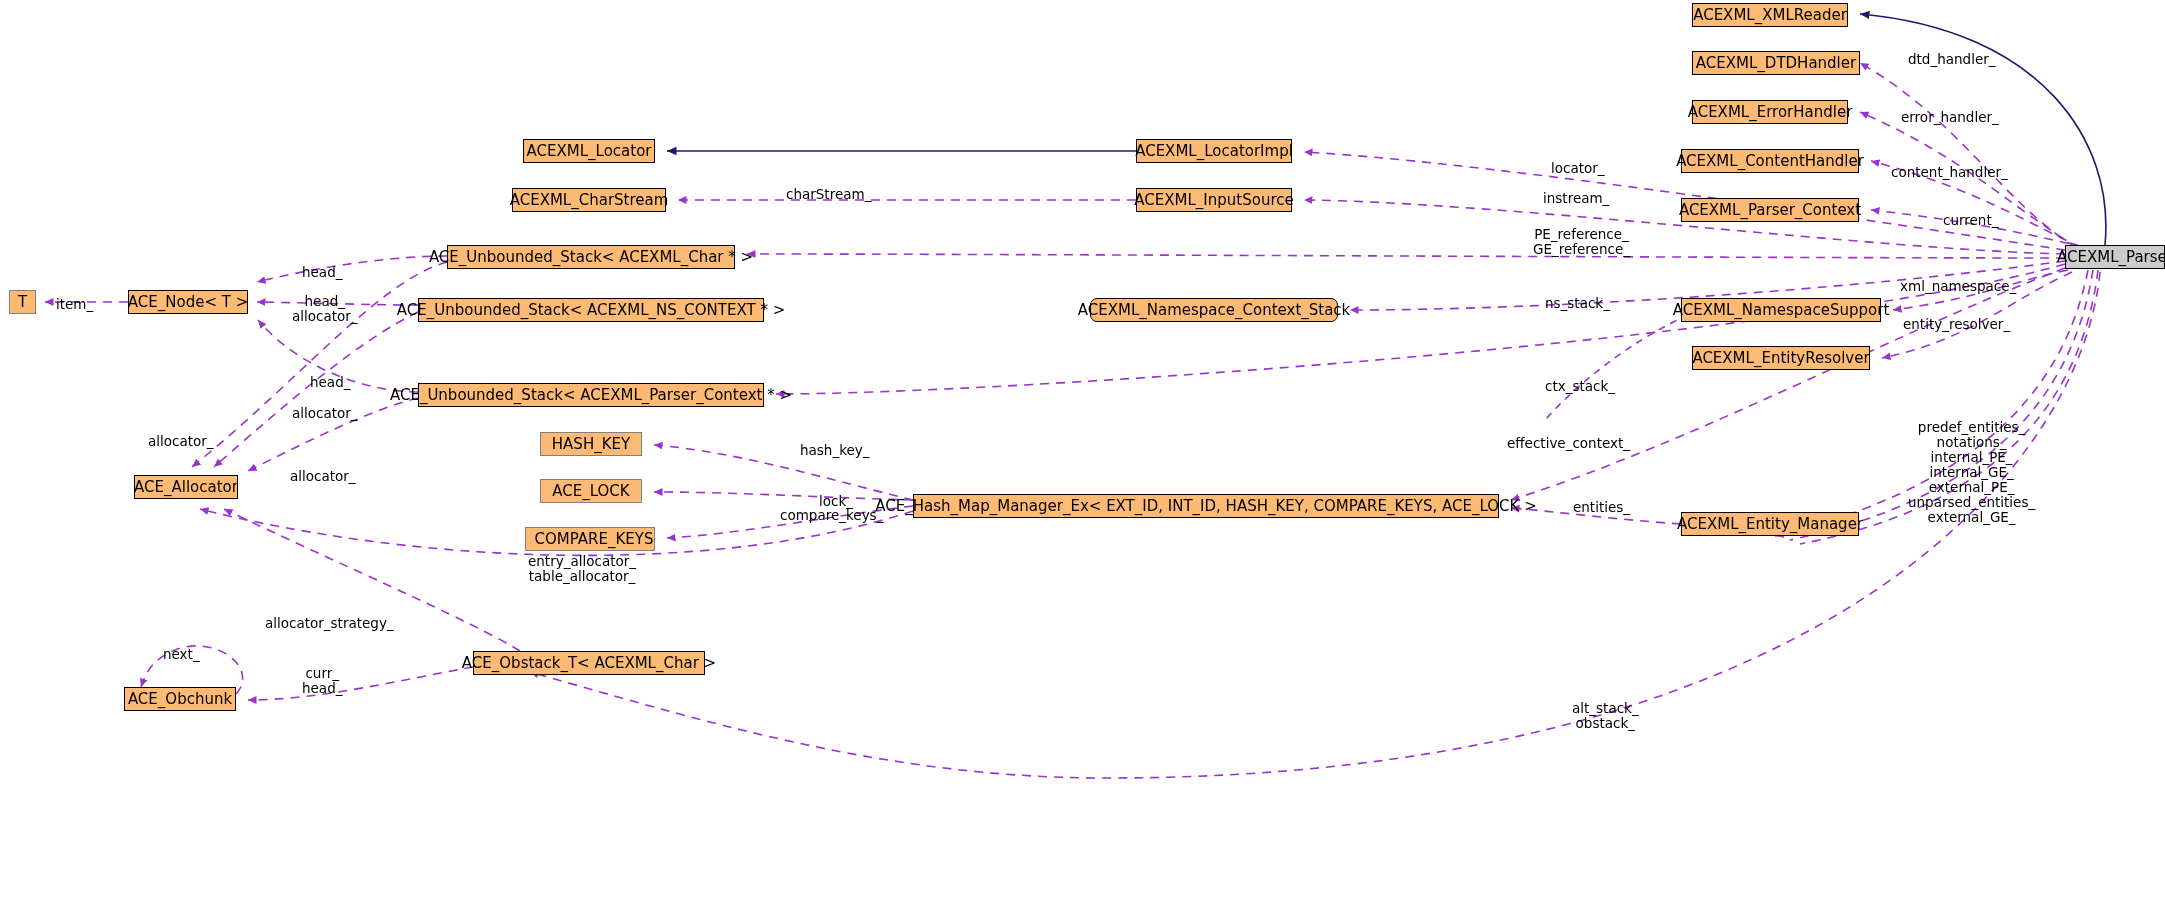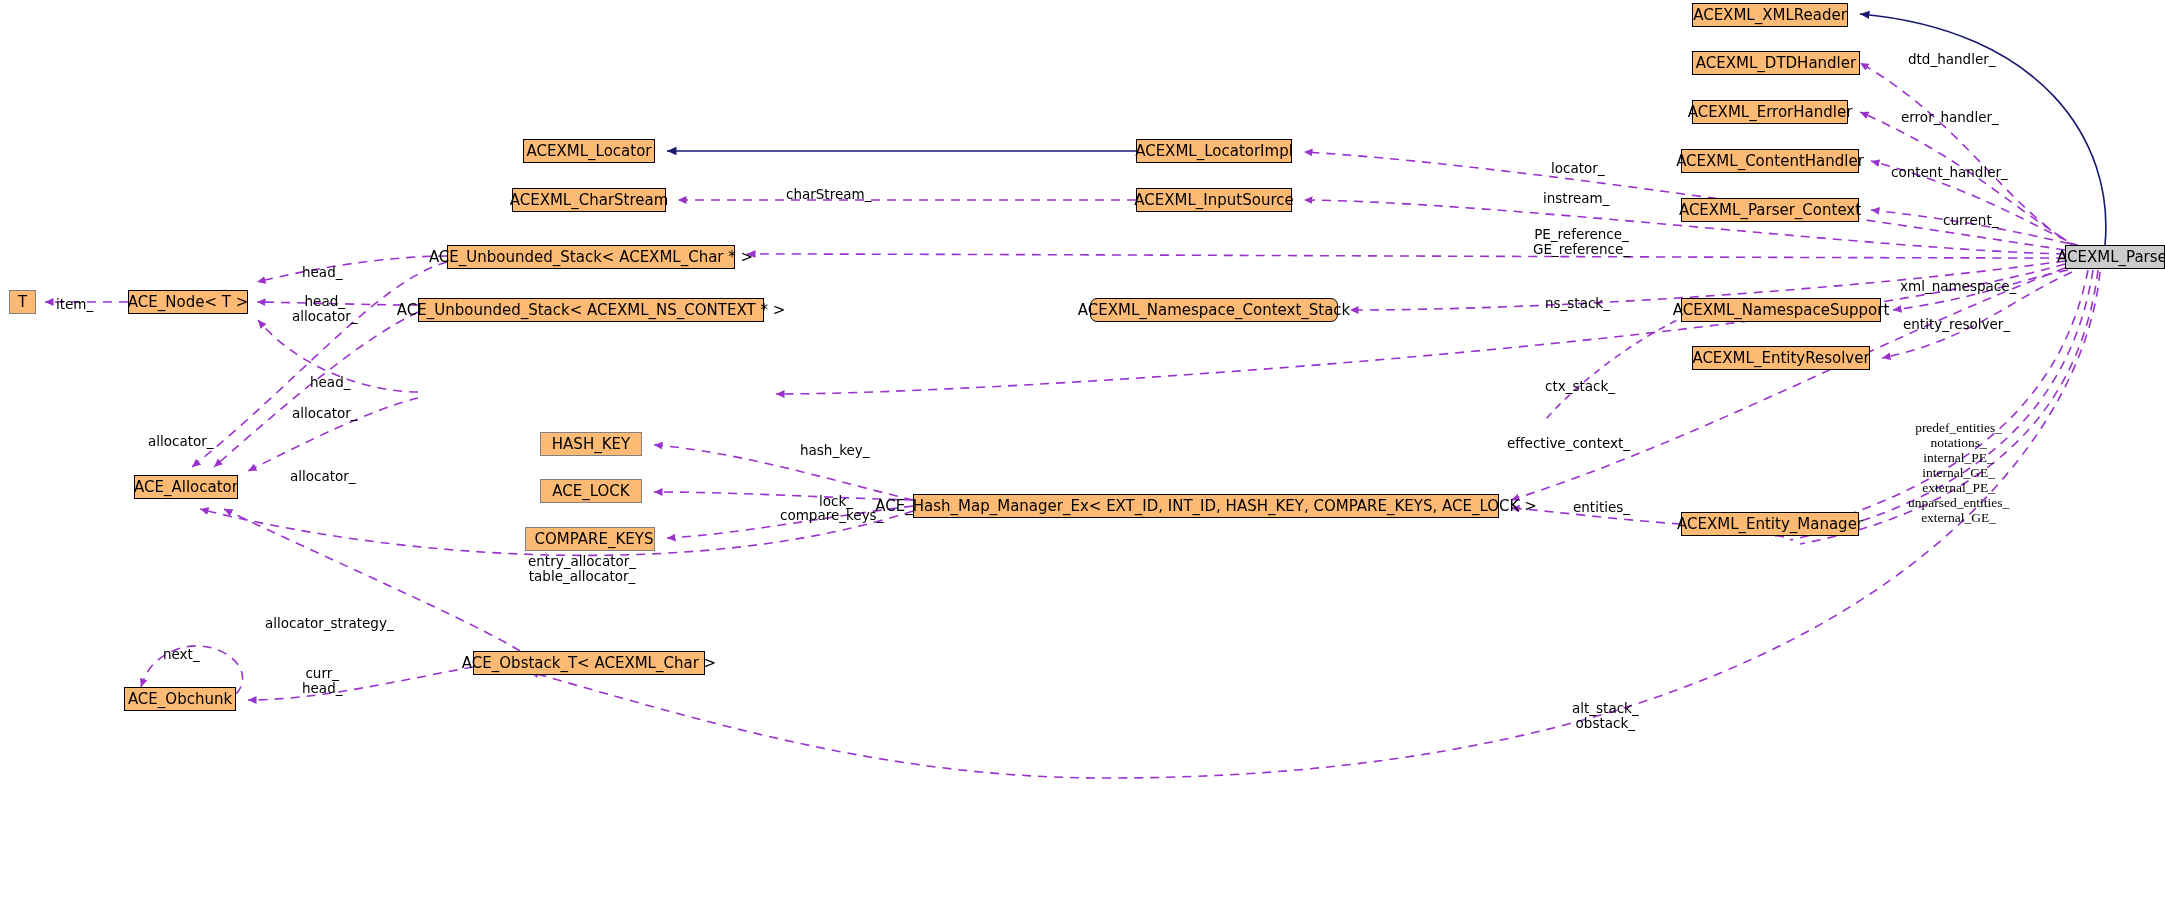--- a/index.html
+++ b/index.html
@@ -149,20 +149,21 @@
   <div class="node tmpl" style="left:9px;   top:290px; width:27px;  height:24px;">T</div>
   <div class="node" style="left:128px; top:290px; width:120px; height:24px;">ACE_Node&lt; T &gt;</div>
   <div class="node" style="left:134px; top:475px; width:104px; height:24px;">ACE_Allocator</div>
   <div class="node" style="left:124px; top:687px; width:112px; height:24px;">ACE_Obchunk</div>
   <div class="node" style="left:473px; top:651px; width:232px; height:24px;">ACE_Obstack_T&lt; ACEXML_Char &gt;</div>
   <div class="node tmpl" style="left:540px; top:432px; width:102px; height:24px;">HASH_KEY</div>
   <div class="node tmpl" style="left:540px; top:479px; width:102px; height:24px;">ACE_LOCK</div>
   <div class="node tmpl" style="left:525px; top:527px; width:130px; height:24px;padding-left:8px;">COMPARE_KEYS</div>
   <div class="node" style="left:447px; top:245px; width:288px; height:24px;">ACE_Unbounded_Stack&lt; ACEXML_Char * &gt;</div>
   <div class="node" style="left:418px; top:298px; width:346px; height:24px;">ACE_Unbounded_Stack&lt; ACEXML_NS_CONTEXT * &gt;</div>
+  <div class="node" style="left:418px; top:383px; width:346px; height:24px;">ACE_Unbounded_Stack&lt; ACEXML_Parser_Context * &gt;</div>
   <div class="node" style="left:523px; top:139px; width:132px; height:24px;">ACEXML_Locator</div>
   <div class="node" style="left:512px; top:188px; width:154px; height:24px;">ACEXML_CharStream</div>
   <div class="node" style="left:1136px; top:139px; width:156px; height:24px;">ACEXML_LocatorImpl</div>
   <div class="node" style="left:1136px; top:188px; width:156px; height:24px;">ACEXML_InputSource</div>
   <div class="node" style="left:1090px; top:298px; width:248px; height:24px;border-radius:7px;">ACEXML_Namespace_Context_Stack</div>
   <div class="node" style="left:913px; top:494px; width:586px; height:24px;">ACE_Hash_Map_Manager_Ex&lt; EXT_ID, INT_ID, HASH_KEY, COMPARE_KEYS, ACE_LOCK &gt;</div>
   <div class="node" style="left:1692px; top:3px;   width:156px; height:24px;">ACEXML_XMLReader</div>
   <div class="node" style="left:1692px; top:51px;  width:168px; height:24px;">ACEXML_DTDHandler</div>
   <div class="node" style="left:1692px; top:100px; width:156px; height:24px;">ACEXML_ErrorHandler</div>
   <div class="node" style="left:1681px; top:149px; width:178px; height:24px;">ACEXML_ContentHandler</div>
@@ -197,21 +198,21 @@
   <div class="edge-label" style="left:1545px; top:296px;">ns_stack_</div>
   <div class="edge-label" style="left:1545px; top:379px;">ctx_stack_</div>
   <div class="edge-label" style="left:1507px; top:436px;">effective_context_</div>
   <div class="edge-label" style="left:1573px; top:500px;">entities_</div>
   <div class="edge-label" style="left:1908px; top:52px;">dtd_handler_</div>
   <div class="edge-label" style="left:1901px; top:110px;">error_handler_</div>
   <div class="edge-label" style="left:1891px; top:165px;">content_handler_</div>
   <div class="edge-label" style="left:1943px; top:213px;">current_</div>
   <div class="edge-label" style="left:1900px; top:279px;">xml_namespace_</div>
   <div class="edge-label" style="left:1903px; top:317px;">entity_resolver_</div>
-  <div class="edge-label" style="left:1908px; top:420px;font-family:Liberation Serif, serif;">predef_entities_
+  <div class="edge-label" style="left:1908px; top:420px;">predef_entities_
 notations_
 internal_PE_
 internal_GE_
 external_PE_
 unparsed_entities_
 external_GE_</div>
   <div class="edge-label" style="left:1572px; top:701px;">alt_stack_
 obstack_</div>
 
 </div>

